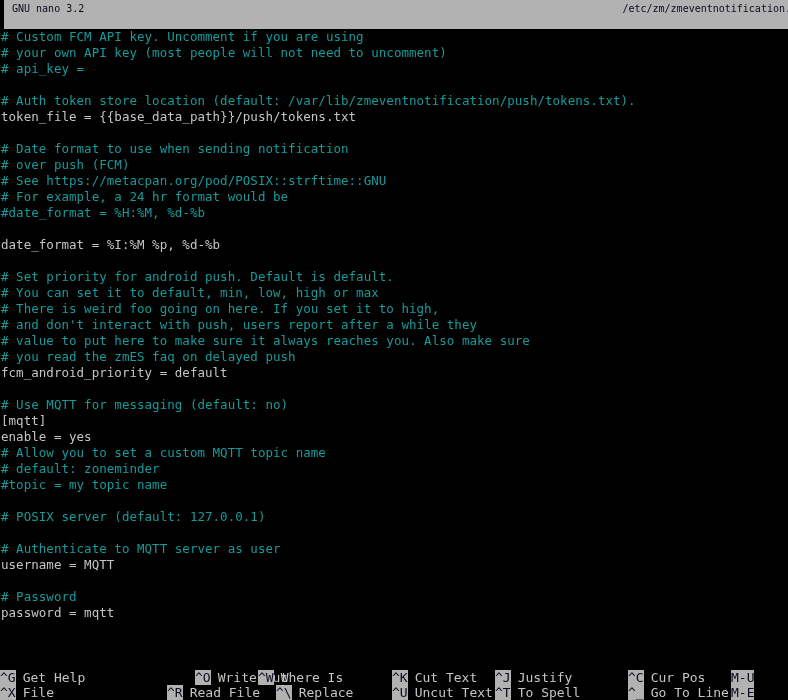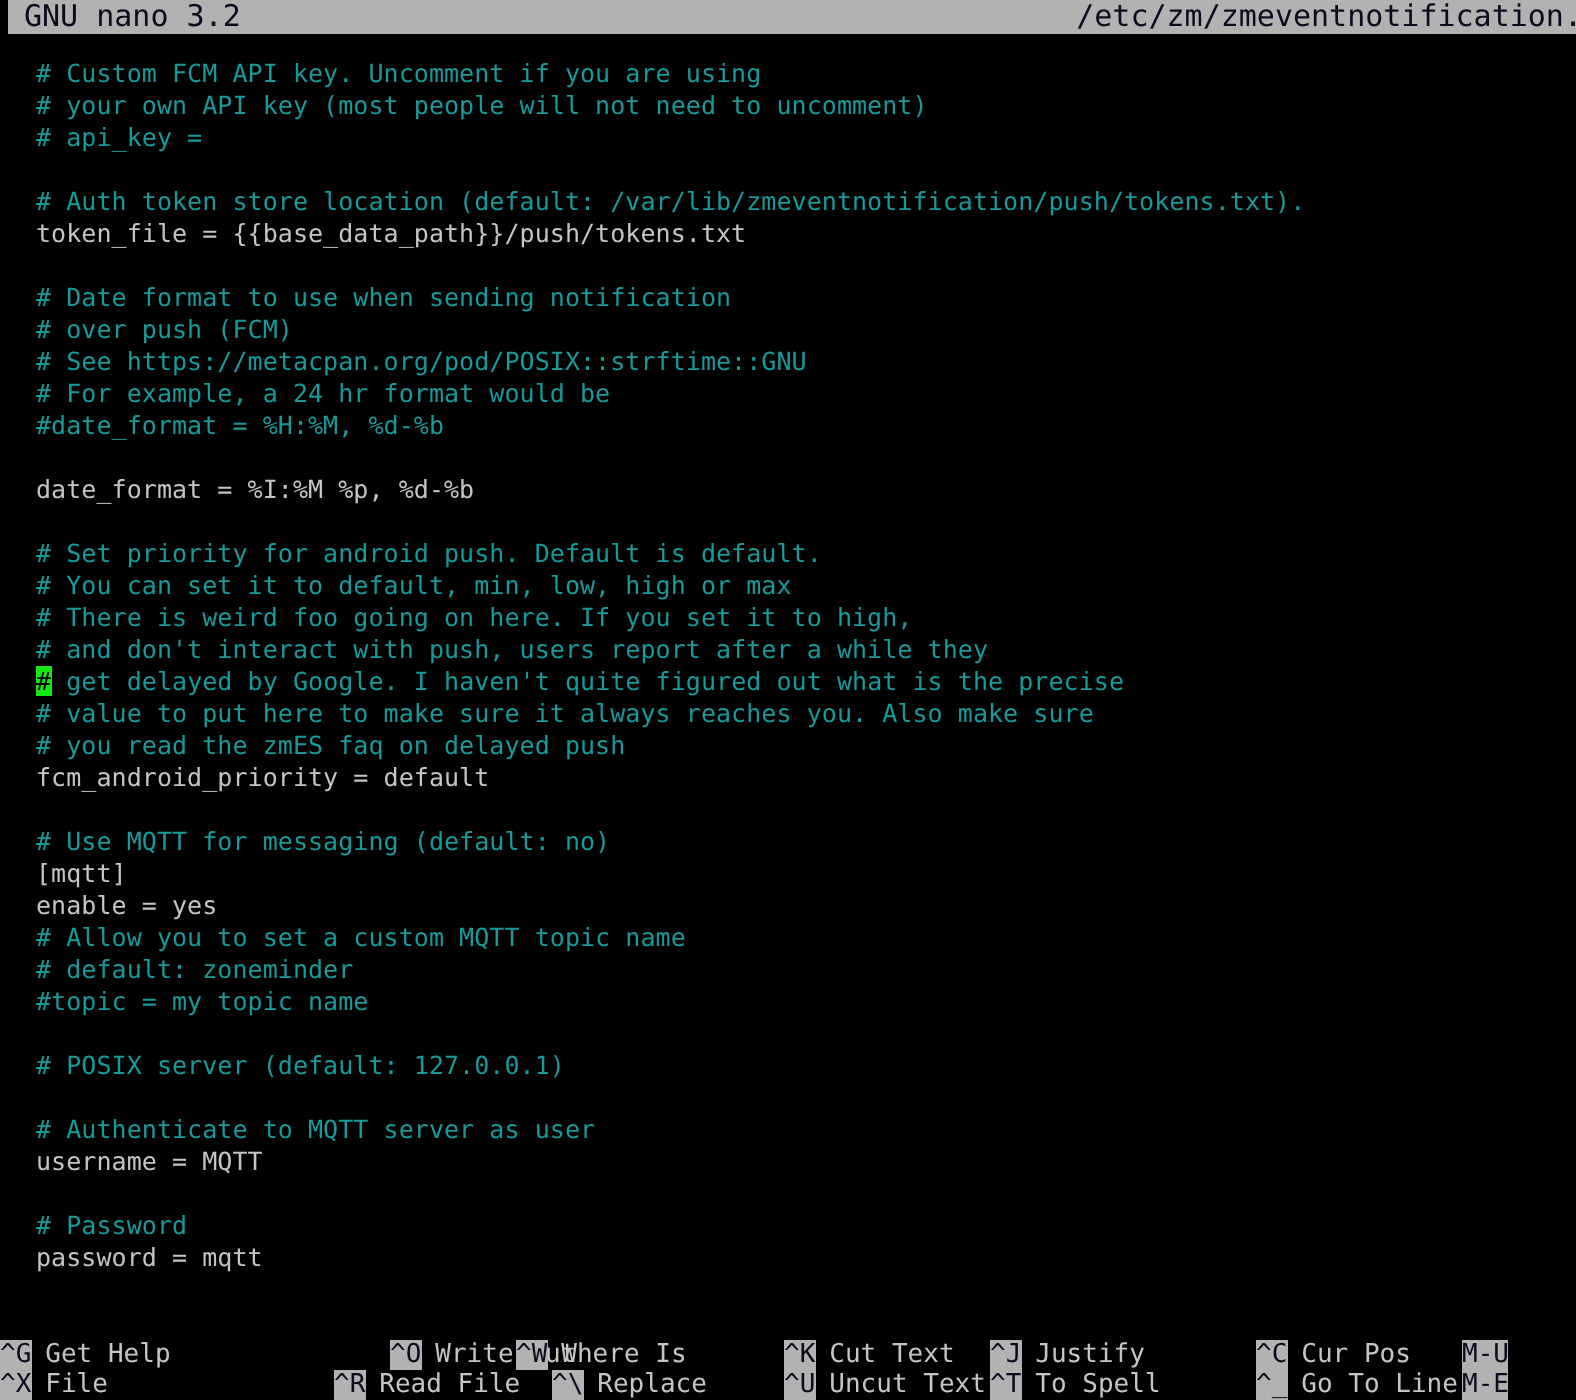--- a/index.html
+++ b/index.html
@@ -27,24 +27,24 @@
     top: 0;
     width: 788px;
     height: 17px;
     background: #000000;
   }
   .titlebar-inner {
     position: absolute;
     left: 4px;
     top: 0;
     width: 784px;
-    height: 17px;
+    height: 29px;
     background: #b2b2b2;
     color: #0b0b1e;
-    font-size: 15px;
+    font-size: 10px;
     line-height: 17px;
     white-space: pre;
     overflow: hidden;
   }
   .title-version {
     position: absolute;
     left: 8px;
     top: 0;
   }
   .title-path {
@@ -62,21 +62,21 @@
     height: 640px;
     overflow: hidden;
   }
   .line {
     height: 16px;
     line-height: 16px;
     font-size: 12.5px;
     letter-spacing: 0.03px;
     white-space: pre;
     color: #c5c5c5;
-    padding-left: 18px;
+    padding-left: 1px;
   }
   .line.comment {
     color: #179a9a;
   }
   .line .cursor {
     background: #12e812;
     color: #000000;
   }
 
   
@@ -136,21 +136,20 @@
       <div class="line comment"># See https://metacpan.org/pod/POSIX::strftime::GNU</div>
       <div class="line comment"># For example, a 24 hr format would be</div>
       <div class="line comment">#date_format = %H:%M, %d-%b</div>
       <div class="line">&nbsp;</div>
       <div class="line">date_format = %I:%M %p, %d-%b</div>
       <div class="line">&nbsp;</div>
       <div class="line comment"># Set priority for android push. Default is default.</div>
       <div class="line comment"># You can set it to default, min, low, high or max</div>
       <div class="line comment"># There is weird foo going on here. If you set it to high,</div>
       <div class="line comment"># and don't interact with push, users report after a while they</div>
-      <div class="line comment"><span class="cursor">#</span> get delayed by Google. I haven't quite figured out what is the precise</div>
       <div class="line comment"># value to put here to make sure it always reaches you. Also make sure</div>
       <div class="line comment"># you read the zmES faq on delayed push</div>
       <div class="line">fcm_android_priority = default</div>
       <div class="line">&nbsp;</div>
       <div class="line comment"># Use MQTT for messaging (default: no)</div>
       <div class="line">[mqtt]</div>
       <div class="line">enable = yes</div>
       <div class="line comment"># Allow you to set a custom MQTT topic name</div>
       <div class="line comment"># default: zoneminder</div>
       <div class="line comment">#topic = my topic name</div>

